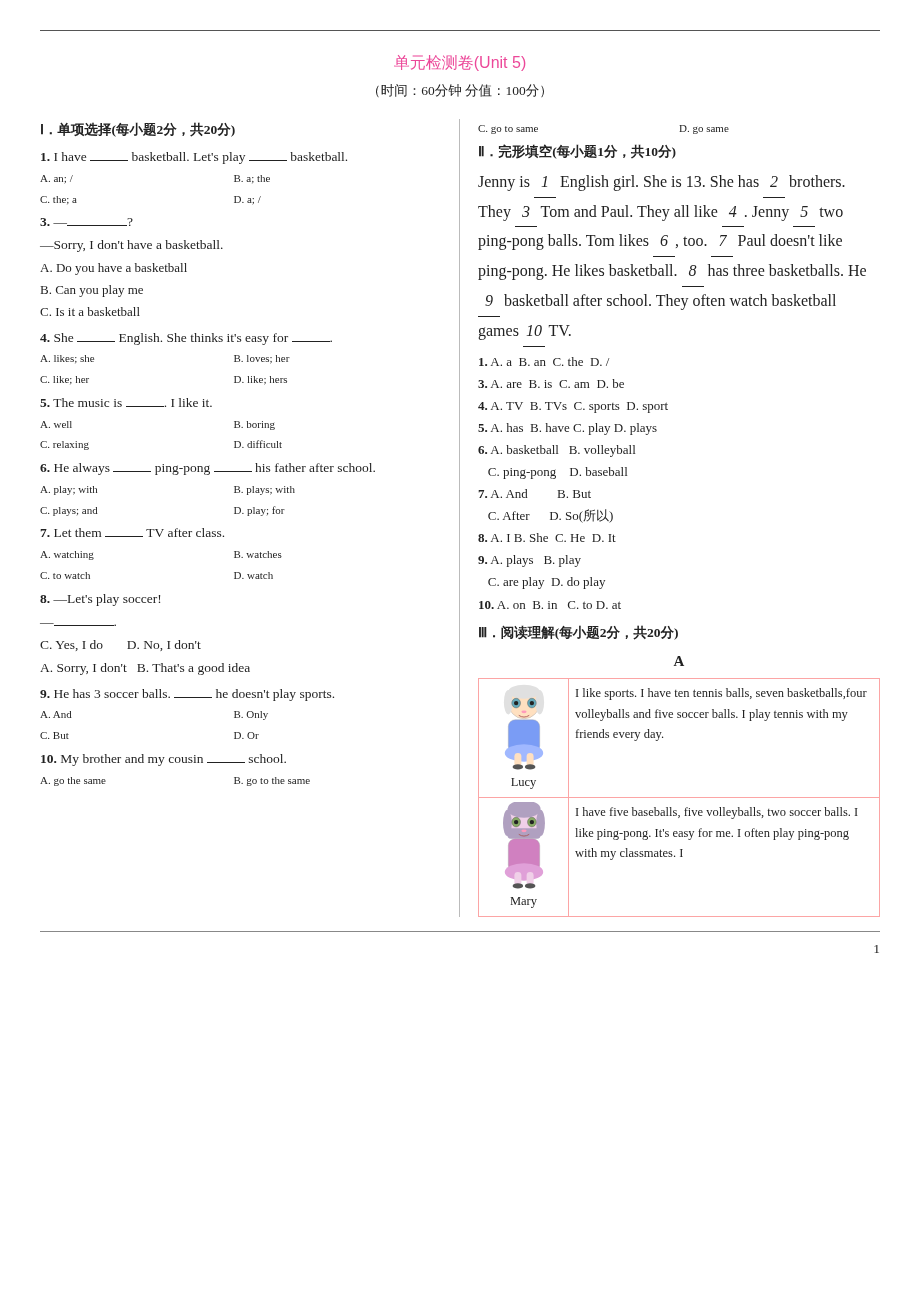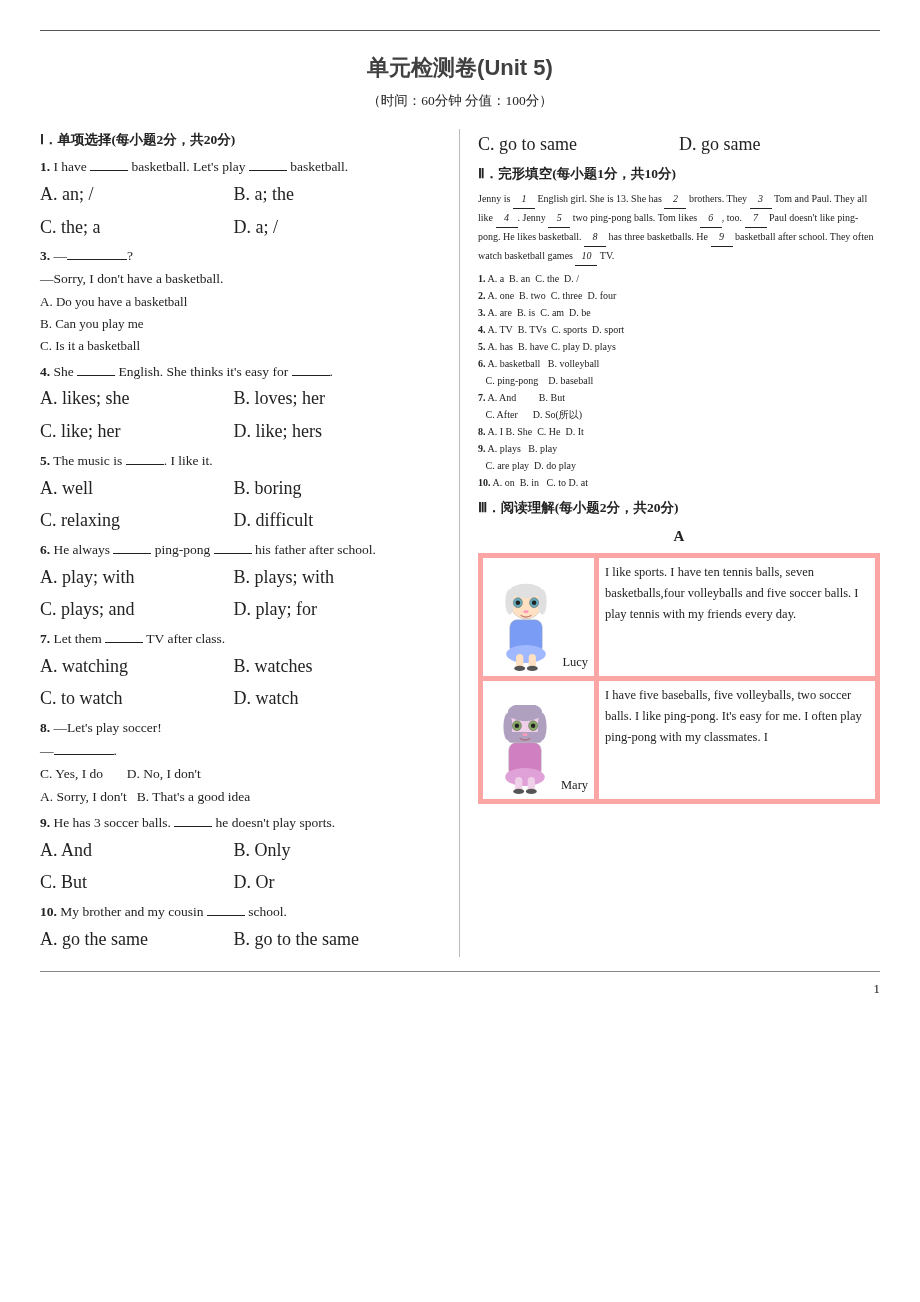--- a/index.html
+++ b/index.html
@@ -14,23 +14,23 @@
     }
     .top-line {
       border-top: 1.5px solid #555;
       margin-bottom: 18px;
     }
     .title-row {
       text-align: center;
       margin-bottom: 4px;
     }
     .main-title {
-      font-size: 22px;
-      font-weight: bold;
-      color: #404040;
+      font-size: 16px;
+      font-weight: normal;
+      color: #ec4899;
       font-family: "SimHei", "黑体", sans-serif;
     }
     .subtitle {
       text-align: center;
       font-size: 13.5px;
       margin-bottom: 16px;
     }
     .content-area {
       display: flex;
       gap: 0;
@@ -55,34 +55,34 @@
     .q-num {
       font-weight: bold;
     }
     .options-row {
       display: flex;
       flex-wrap: wrap;
       gap: 2px 0;
     }
     .option {
       width: 50%;
-      font-size: 18px;
+      font-size: 11px;
     }
     .option-full {
       width: 100%;
       font-size: 13px;
     }
     .blank {
       display: inline-block;
       border-bottom: 1px solid #222;
       min-width: 38px;
       text-align: center;
     }
     .cloze-text {
-      font-size: 10px;
+      font-size: 16px;
       line-height: 1.8;
     }
     .cloze-num {
       display: inline-block;
       border-bottom: 1px solid #222;
       min-width: 22px;
       text-align: center;
       font-style: italic;
     }
     .reading-section {
@@ -93,35 +93,35 @@
       font-weight: bold;
       font-size: 15px;
       margin-bottom: 4px;
     }
     .reading-table {
       width: 100%;
       border-collapse: collapse;
       margin-top: 4px;
     }
     .reading-table td {
-      border: 5px solid #fca5a5;
+      border: 1px solid #fca5a5;
       vertical-align: top;
       padding: 4px 6px;
       font-size: 12.5px;
       line-height: 1.65;
     }
     .char-cell {
       width: 90px;
       text-align: center;
       vertical-align: middle;
     }
     .char-figure {
       display: flex;
-      flex-direction: row;
-      align-items: flex-end;
+      flex-direction: column;
+      align-items: center;
       justify-content: flex-end;
       height: 110px;
       font-family: Liberation Serif, serif;
     }
     .char-svg {
       width: 72px;
       height: 90px;
     }
     .char-name {
       font-size: 12.5px;
@@ -246,28 +246,24 @@
         <span class="option">D. go same</span>
       </div>
     </div>
 
     <div class="section-title">Ⅱ．完形填空(每小题1分，共10分)</div>
 
     <div class="cloze-text">
       Jenny is <span class="cloze-num">1</span> English girl. She is 13. She has <span class="cloze-num">2</span> brothers. They <span class="cloze-num">3</span> Tom and Paul. They all like <span class="cloze-num">4</span>. Jenny <span class="cloze-num">5</span> two ping-pong balls. Tom likes <span class="cloze-num">6</span>, too. <span class="cloze-num">7</span> Paul doesn't like ping-pong. He likes basketball. <span class="cloze-num">8</span> has three basketballs. He <span class="cloze-num">9</span> basketball after school. They often watch basketball games <span class="cloze-num">10</span> TV.
     </div>
 
-    <div style="margin-top:4px;font-size:10px;">
+    <div style="margin-top:4px;font-size:13px;">
       <div>
         <span class="q-num">1.</span>
         <span>A. a&nbsp;&nbsp;B. an&nbsp;&nbsp;C. the&nbsp;&nbsp;D. /</span>
-      </div>
-      <div>
-        <span class="q-num">2.</span>
-        <span>A. one&nbsp;&nbsp;B. two&nbsp;&nbsp;C. three&nbsp;&nbsp;D. four</span>
       </div>
       <div>
         <span class="q-num">3.</span>
         <span>A. are&nbsp;&nbsp;B. is&nbsp;&nbsp;C. am&nbsp;&nbsp;D. be</span>
       </div>
       <div>
         <span class="q-num">4.</span>
         <span>A. TV&nbsp;&nbsp;B. TVs&nbsp;&nbsp;C. sports&nbsp;&nbsp;D. sport</span>
       </div>
       <div>

